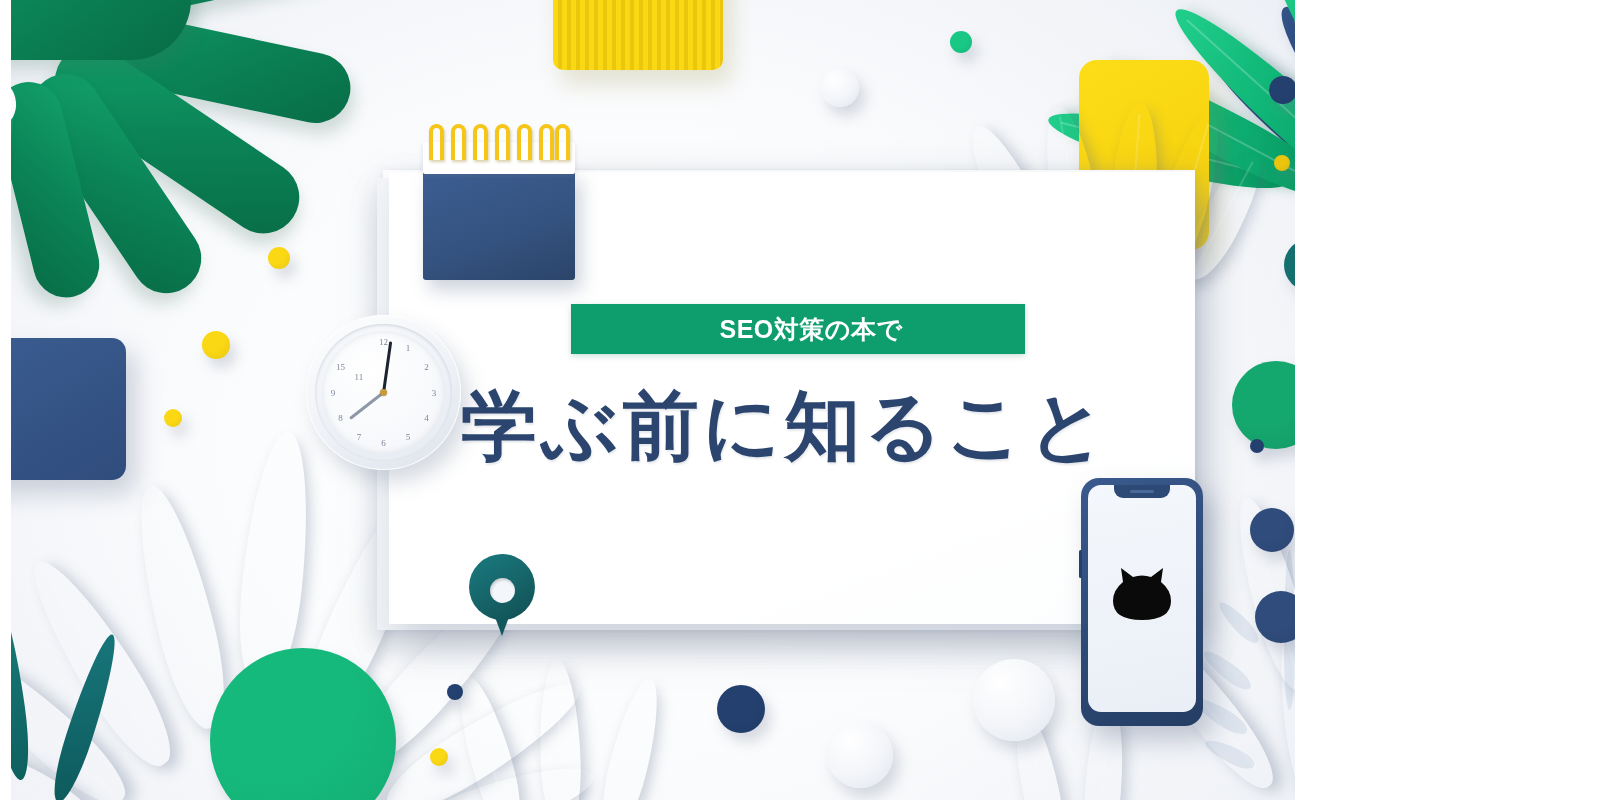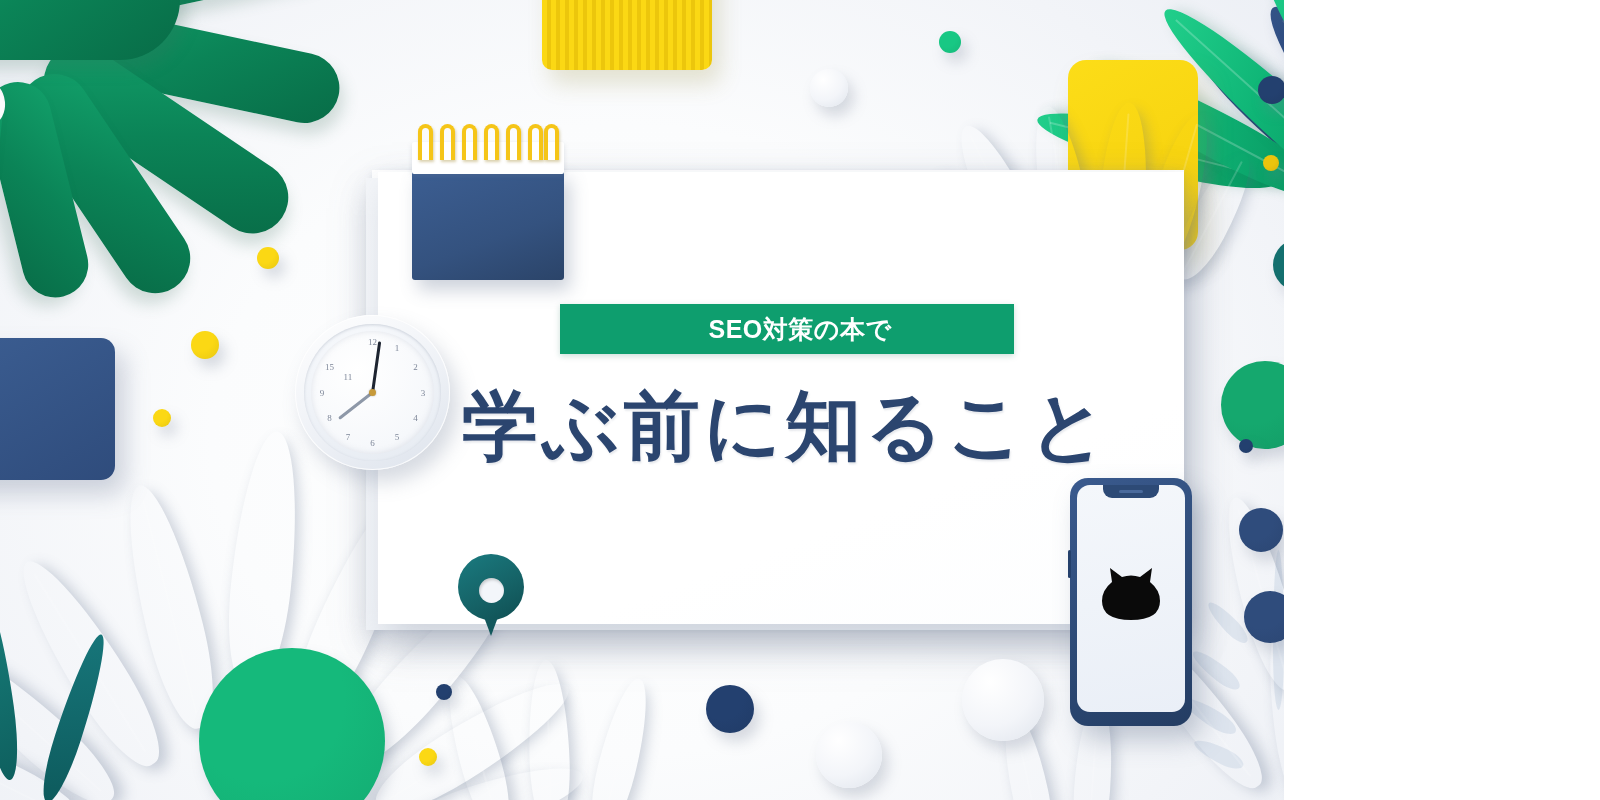--- a/index.html
+++ b/index.html
@@ -4,21 +4,21 @@
 <style>
   * { margin:0; padding:0; box-sizing:border-box; }
   html,body { width:1600px; height:800px; overflow:hidden; }
   body {
     font-family:"Liberation Sans","DejaVu Sans",sans-serif;
     background:#ffffff;
     position:relative;
   }
 
   #stage {
-    position:absolute; left:0; top:0; width:1284px; height:800px;
+    position:absolute; left:11px; top:0; width:1284px; height:800px;
     overflow:hidden;
     background:
       radial-gradient(ellipse 900px 700px at 48% 55%, #ffffff 0%, #fbfcfd 45%, #f2f4f8 78%, #eceff5 100%);
     text-decoration: underline;
   }
 
   
   .abs { position:absolute; }
   .sphere {
     border-radius:50%;
@@ -394,21 +394,21 @@
       <div class="hand min" style="transform:rotate(8deg);"></div>
       <div class="pin"></div>
     </div>
   </div>
 
   <div id="banner" class="abs layer-top" style="background: rgb(14, 158, 110);">
     <span id="banner-text" style="color: rgb(255, 255, 255);">SEO対策の本で</span>
   </div>
 
   <div id="headline" class="abs layer-top">
-    <span id="headline-text" style="color: rgb(43, 69, 111); margin-left: 12px;">学ぶ前に知ること</span>
+    <span id="headline-text" style="color: rgb(43, 69, 111);">学ぶ前に知ること</span>
   </div>
 
   <div id="pin" class="abs layer-top">
     <div class="tail"></div>
     <div class="head"></div>
     <div class="dot"></div>
   </div>
 
   <div id="phone" class="abs layer-top">
     <div class="frame"></div>

